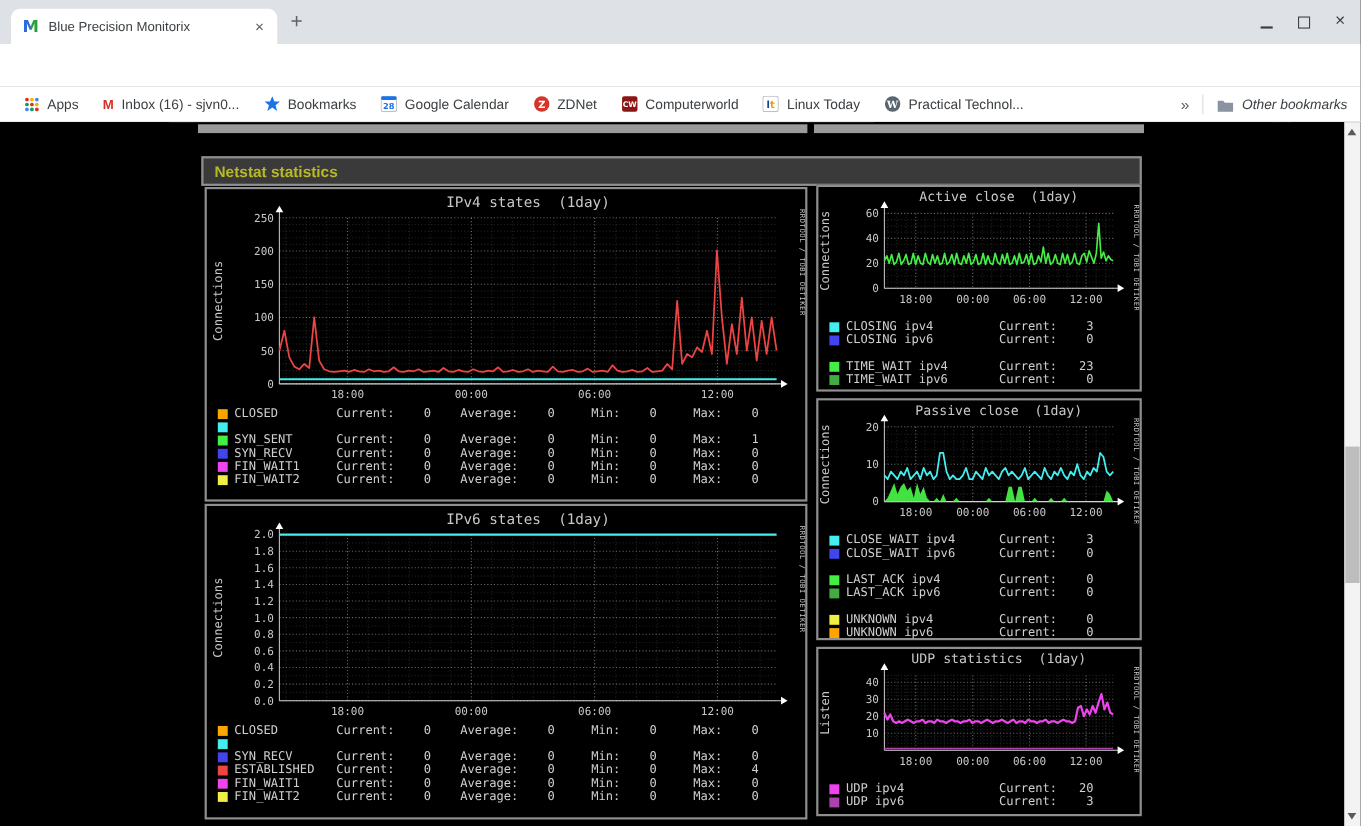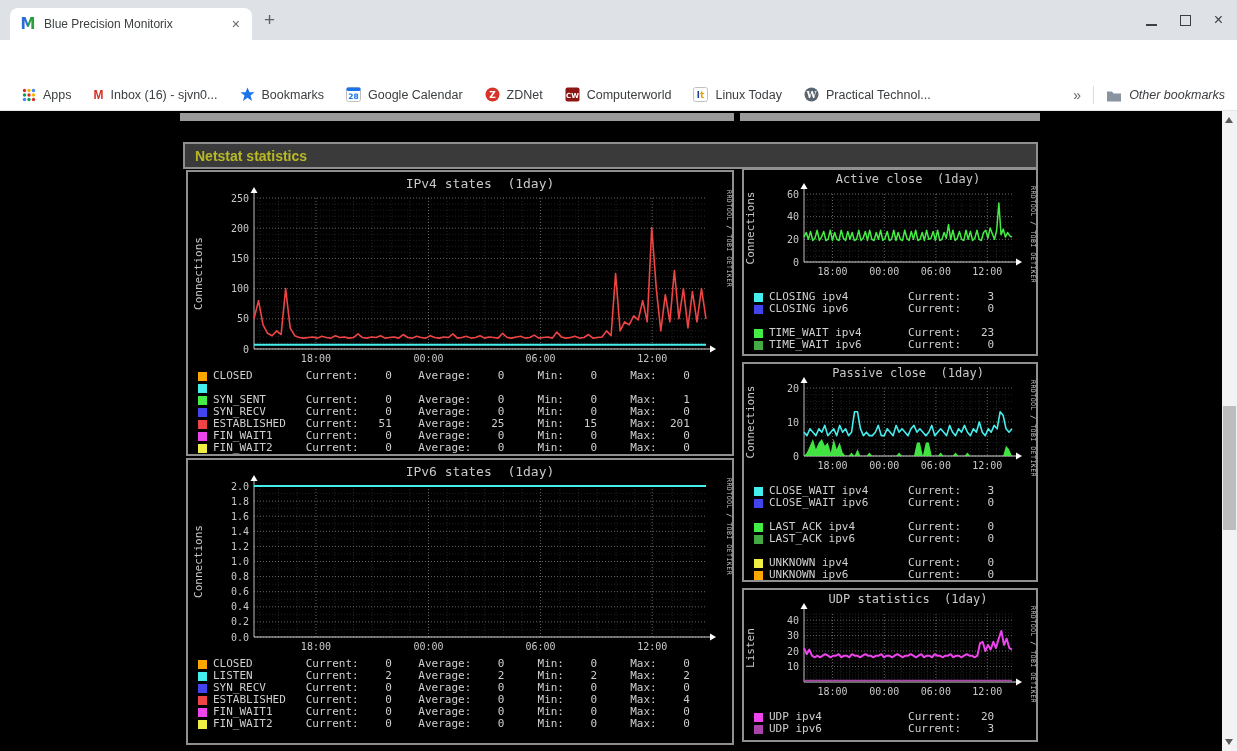--- a/index.html
+++ b/index.html
@@ -320,24 +320,20 @@
         </div>
         <div class="lrow">
           <span class="sw" style="background: rgb(68, 238, 68);"></span>
           <span class="ltext">SYN_SENT      Current:    0    Average:    0     Min:    0     Max:    1</span>
         </div>
         <div class="lrow">
           <span class="sw" style="background: rgb(68, 68, 238);"></span>
           <span class="ltext">SYN_RECV      Current:    0    Average:    0     Min:    0     Max:    0</span>
         </div>
         <div class="lrow">
-          <span class="sw" style="background: rgb(238, 68, 68);"></span>
-          <span class="ltext">ESTABLISHED   Current:   51    Average:   25     Min:   15     Max:  201</span>
-        </div>
-        <div class="lrow">
           <span class="sw" style="background: rgb(238, 68, 238);"></span>
           <span class="ltext">FIN_WAIT1     Current:    0    Average:    0     Min:    0     Max:    0</span>
         </div>
         <div class="lrow">
           <span class="sw" style="background: rgb(238, 238, 68);"></span>
           <span class="ltext">FIN_WAIT2     Current:    0    Average:    0     Min:    0     Max:    0</span>
         </div>
       </div>
   </div>
 
@@ -412,21 +408,20 @@
         <text transform="translate(14,101.5) rotate(-90)" text-anchor="middle" font-size="11">Connections</text>
         <text transform="translate(539,18) rotate(90)" font-size="6.5" fill="#707070" letter-spacing="0.5px">RRDTOOL / TOBI OETIKER</text>
       </svg>
     <div class="legend">
         <div class="lrow">
           <span class="sw" style="background: rgb(255, 165, 0);"></span>
           <span class="ltext">CLOSED        Current:    0    Average:    0     Min:    0     Max:    0</span>
         </div>
         <div class="lrow">
           <span class="sw" style="background: rgb(68, 238, 238);"></span>
-          <span class="ltext">LISTEN        Current:    2    Average:    2     Min:    2     Max:    2</span>
         </div>
         <div class="lrow">
           <span class="sw" style="background: rgb(68, 68, 238);"></span>
           <span class="ltext">SYN_RECV      Current:    0    Average:    0     Min:    0     Max:    0</span>
         </div>
         <div class="lrow">
           <span class="sw" style="background: rgb(238, 68, 68);"></span>
           <span class="ltext">ESTABLISHED   Current:    0    Average:    0     Min:    0     Max:    4</span>
         </div>
         <div class="lrow">

